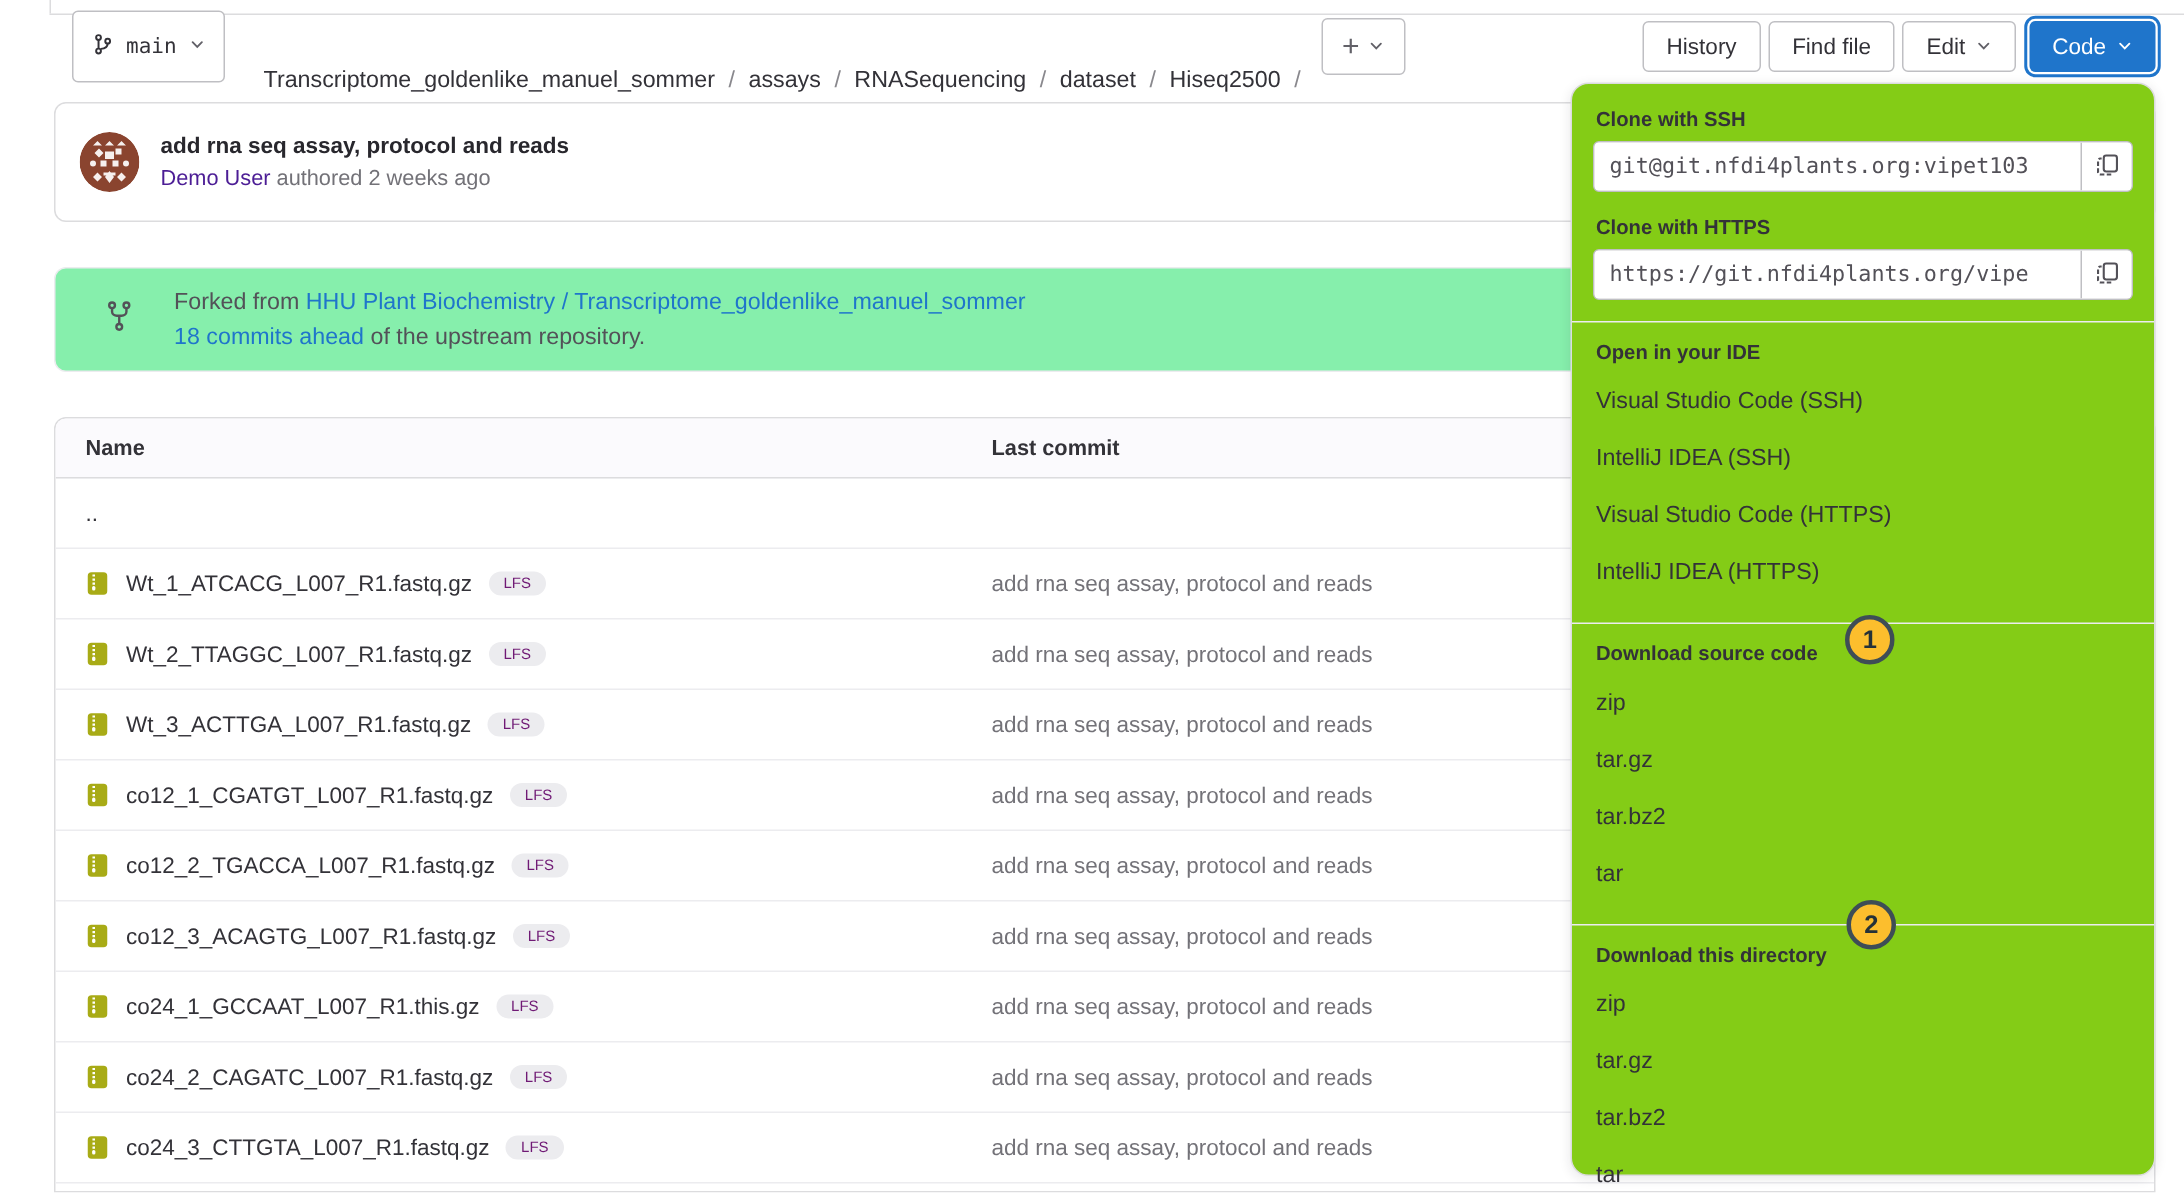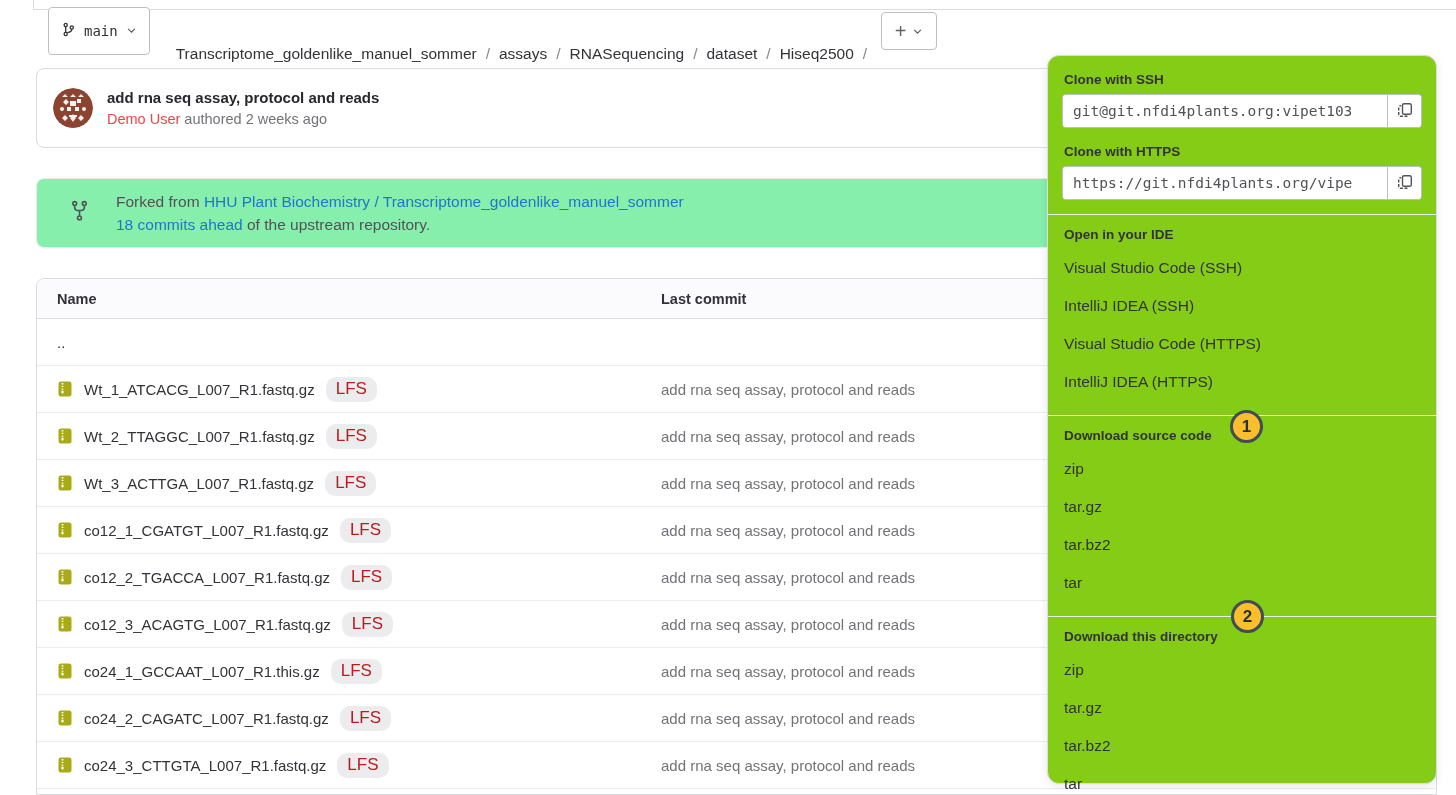--- a/index.html
+++ b/index.html
@@ -28,41 +28,41 @@
     box-shadow:0 0 0 1.5px #fff, 0 0 0 3.5px #1f75cb; }
   .chev { display:inline-block; }
 
   
   .commit-box { position:absolute; top:68px; left:36px; right:19px; height:80px;
     border:1px solid #dcdcde; border-radius:8px; background:#fff; display:flex; align-items:center; padding:0 16px; }
   .avatar { width:40px; height:40px; border-radius:50%; overflow:hidden; flex:none; }
   .commit-text { margin-left:14px; }
   .commit-title { font-size:15px; font-weight:700; color:#28272d; }
   .commit-meta { margin-top:5px; font-size:14.5px; color:#737278; }
-  .commit-author { color:#ef4444; }
+  .commit-author { color:#4c1d95; }
 
   
   .fork-box { position:absolute; top:178px; left:36px; right:19px; height:70px;
     border:1px solid #ececef; border-radius:8px; background:#86efac; display:flex; align-items:center; padding:0 34px; }
   .fork-icon { flex:none; margin-right:28px; }
   .fork-text { font-size:15.5px; line-height:23px; color:#535158; }
   .link { color:#1f75cb; cursor:pointer; text-decoration:none; }
 
   
   .file-table { position:absolute; top:278px; left:36px; right:19px; height:517px;
     border:1px solid #dcdcde; border-radius:8px 8px 0 0; background:#fff; overflow:hidden; }
   .thead { height:40px; background:#fbfafd; border-bottom:1px solid #dcdcde; display:flex;
     align-items:center; font-size:14.5px; font-weight:700; color:#333238; }
   .col-name { width:624px; flex:none; padding-left:20px; display:flex; align-items:center; }
   .col-commit { flex:1; }
   .trow { height:47px; border-bottom:1px solid #ececef; display:flex; align-items:center; font-size:15px; }
   .zicon { width:16px; height:16px; flex:none; margin-right:11px; display:inline-flex; }
   .fname { color:#333238; cursor:pointer; }
-  .lfs { margin-left:11px; background:#ececef; color:#b91c1c; border-radius:10px;
-    padding:2.5px 10px; font-size:17px; }
+  .lfs { margin-left:11px; background:#ececef; color:#701a75; border-radius:10px;
+    padding:2.5px 10px; font-size:10px; }
   .cmsg { color:#737278; cursor:pointer; }
 
   
   .dropdown { position:absolute; top:55px; right:19px; width:390px; height:729px; background:#84cc16;
     border:1px solid #dcdcde; border-radius:12px; box-shadow:0 2px 8px rgba(31,30,36,.10); z-index:20; padding-top:4px; }
   .dd-label { font-size:13.5px; font-weight:700; color:#333238; padding:12px 16px 7px; }
   .dd-input-group { display:flex; margin:0 14px; height:34px; border:1px solid #bfbfc3; border-radius:4px; overflow:hidden; background:#fff; }
   .dd-input { flex:1; border:none; outline:none; padding:0 10px; min-width:0;
     font-family:"DejaVu Sans Mono", monospace; font-size:14.5px; color:#535158; background:#fff; }
   .dd-copy { width:34px; flex:none; border:none; border-left:1px solid #bfbfc3; background:#fff;
@@ -114,20 +114,40 @@
 
   <button class="btn plus-btn">
     <span class="plus-glyph">+</span>
     <span class="chev">
       <svg width="11" height="11" viewBox="0 0 16 16">
           <path d="M3.5 6l4.5 4.5L12.5 6" stroke="#626168" stroke-width="1.8" fill="none" stroke-linecap="round"></path>
         </svg>
     </span>
   </button>
 
+  <div class="actions">
+    <button class="btn">History</button>
+    <button class="btn">Find file</button>
+    <button class="btn">
+      <span>Edit</span>
+      <span class="chev">
+        <svg width="11" height="11" viewBox="0 0 16 16">
+            <path d="M3.5 6l4.5 4.5L12.5 6" stroke="#626168" stroke-width="1.8" fill="none" stroke-linecap="round"></path>
+          </svg>
+      </span>
+    </button>
+    <button class="btn code-btn">
+      <span>Code</span>
+      <span class="chev">
+        <svg width="11" height="11" viewBox="0 0 16 16">
+            <path d="M3.5 6l4.5 4.5L12.5 6" stroke="#fff" stroke-width="1.8" fill="none" stroke-linecap="round"></path>
+          </svg>
+      </span>
+    </button>
+  </div>
 </div>
 
 <div class="commit-box">
   <span class="avatar">
     <svg viewBox="0 0 40 40" width="40" height="40">
       <circle cx="20" cy="20" r="20" fill="#8a442f"></circle>
       <g fill="#fff" opacity="0.92">
         <path d="M12 6l3 3h-6z M20 6l3 3h-6z M28 6l3 3h-6z"></path>
         <path d="M10 14l3-3 3 3-3 3z M24 11h4v4h-4z M17 13h6v5h-6z"></path>
         <circle cx="9" cy="21" r="2"></circle>

